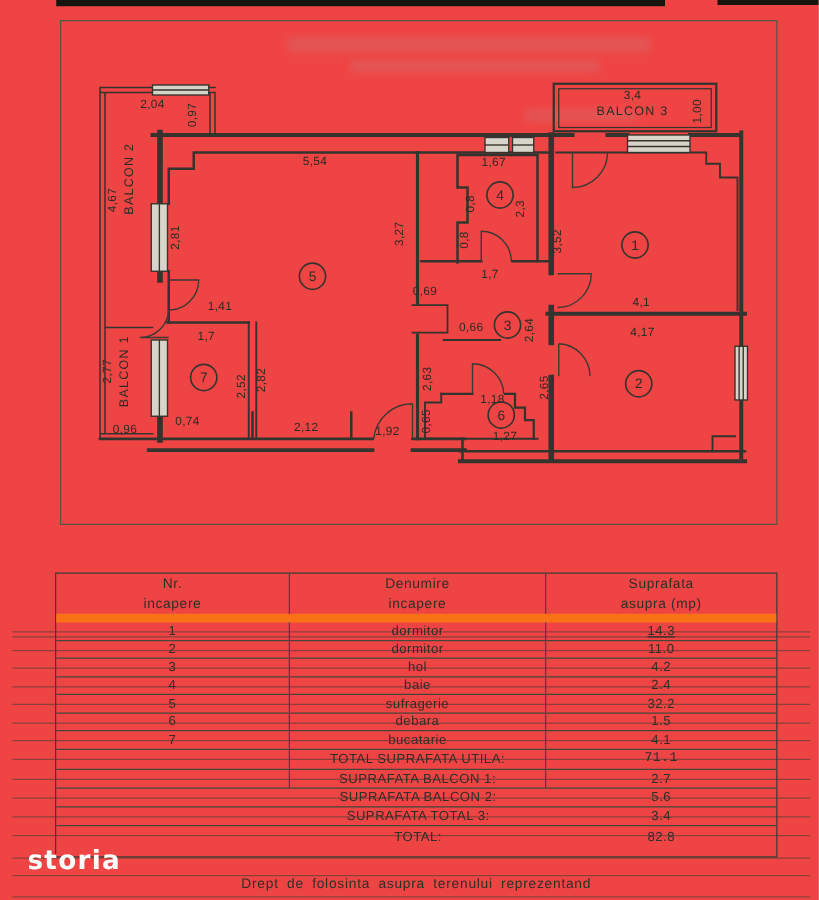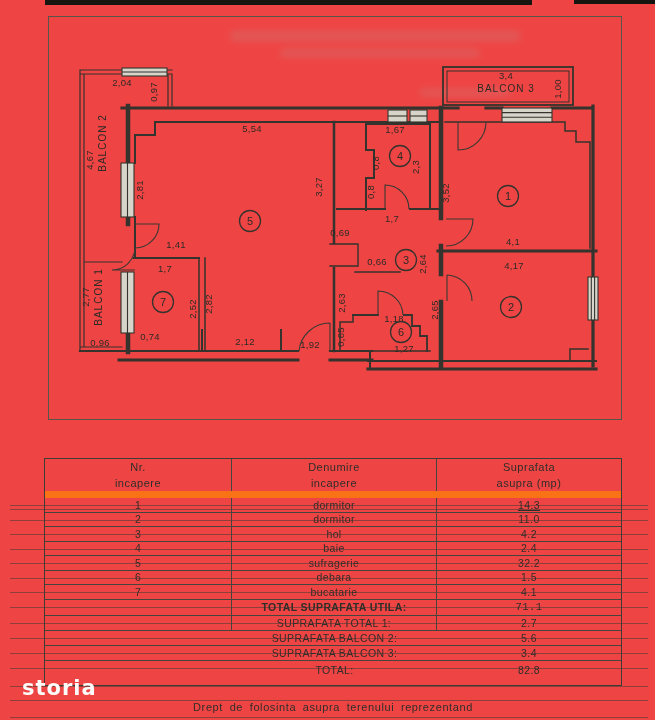--- a/index.html
+++ b/index.html
@@ -224,36 +224,36 @@
           <div class="tcell div-r" style="width: 205px;">debara</div>
           <div class="tcell" style="width: 184px;">1.5</div>
         </div>
         <div class="trow" style="height: 14.5px;">
           <div class="tcell div-r" style="width: 187px;">7</div>
           <div class="tcell div-r" style="width: 205px; text-align: right;">bucatarie</div>
           <div class="tcell" style="width: 184px;">4.1</div>
         </div>
         <div class="trow" style="height: 16px;">
           <div class="tcell div-r" style="width: 187px;"></div>
-          <div class="tcell div-r" style="width: 205px; font-weight: bold;">TOTAL SUPRAFATA UTILA:</div>
+          <div class="tcell div-r" style="width: 205px;">TOTAL SUPRAFATA UTILA:</div>
           <div class="tcell" style="width: 184px; font-family: Liberation Mono, monospace;">71.1</div>
         </div>
         <div class="trow" style="height: 15px;">
           <div class="tcell div-r" style="width: 187px;"></div>
-          <div class="tcell div-r" style="width: 205px;">SUPRAFATA TOTAL 1:</div>
+          <div class="tcell div-r" style="width: 205px;">SUPRAFATA BALCON 1:</div>
           <div class="tcell" style="width: 184px;">2.7</div>
         </div>
         <div class="trow" style="height: 15px;">
           <div class="tcell" style="width: 187px;"></div>
           <div class="tcell" style="width: 205px;">SUPRAFATA BALCON 2:</div>
           <div class="tcell" style="width: 184px;">5.6</div>
         </div>
         <div class="trow" style="height: 15px;">
           <div class="tcell" style="width: 187px;"></div>
-          <div class="tcell" style="width: 205px;">SUPRAFATA BALCON 3:</div>
+          <div class="tcell" style="width: 205px;">SUPRAFATA TOTAL 3:</div>
           <div class="tcell" style="width: 184px;">3.4</div>
         </div>
         <div class="trow" style="height: 19px;">
           <div class="tcell" style="width: 187px;"></div>
           <div class="tcell" style="width: 205px;">TOTAL:</div>
           <div class="tcell" style="width: 184px;">82.8</div>
         </div>
       </div>
   </div>
 

